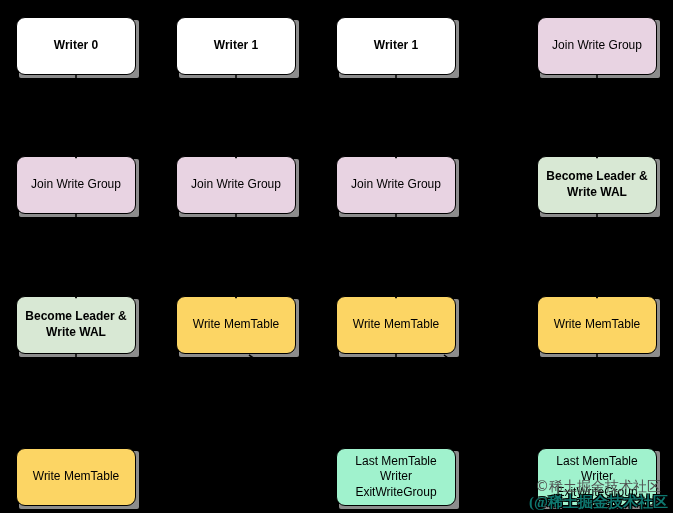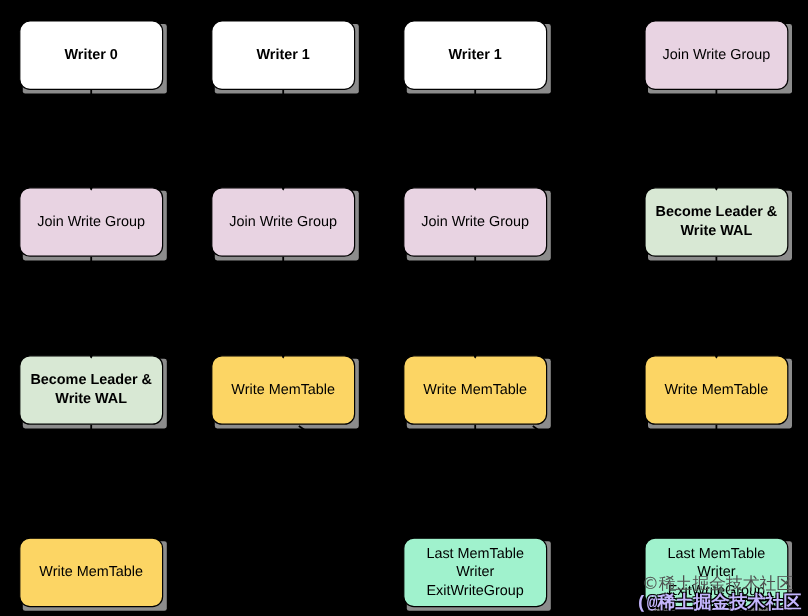--- a/index.html
+++ b/index.html
@@ -22,22 +22,22 @@
   .t-leader  .box{background:var(--leader-fill,#d8e8d4);font-weight:bold;}
   .t-memtable .box{background:var(--memtable-fill,#fcd564);}
   .t-exit    .box{background:var(--exit-fill,#a0f2cd);}
   
   .connectors{position:absolute;left:0;top:0;width:673px;height:513px;pointer-events:none;}
   .connectors line{stroke:var(--connector,#000);stroke-width:1.5;}
   .connectors .arrowhead{fill:var(--connector,#000);}
   
   .wm1{position:absolute;right:12px;bottom:17px;color:#4f4f4f;font-size:14px;
        white-space:nowrap;font-family:"DejaVu Sans",sans-serif;}
-  .wm2{position:absolute;right:5px;bottom:1px;color:#c4b5fd;font-size:15px;font-weight:bold;
-       white-space:nowrap;font-family:Liberation Mono, monospace;
+  .wm2{position:absolute;right:5px;bottom:1px;color:#0f766e;font-size:15px;font-weight:bold;
+       white-space:nowrap;font-family:Liberation Serif, serif;
        text-shadow:1px 1px 0 #000,-1px -1px 0 #000,1px -1px 0 #000,-1px 1px 0 #000;text-align:center;}
 </style>
 </head>
 <body>
 
 <div class="canvas">
 
   <div class="node cx1 ry1 t-writer">
     <div class="shadow"></div>
     <div class="box">

